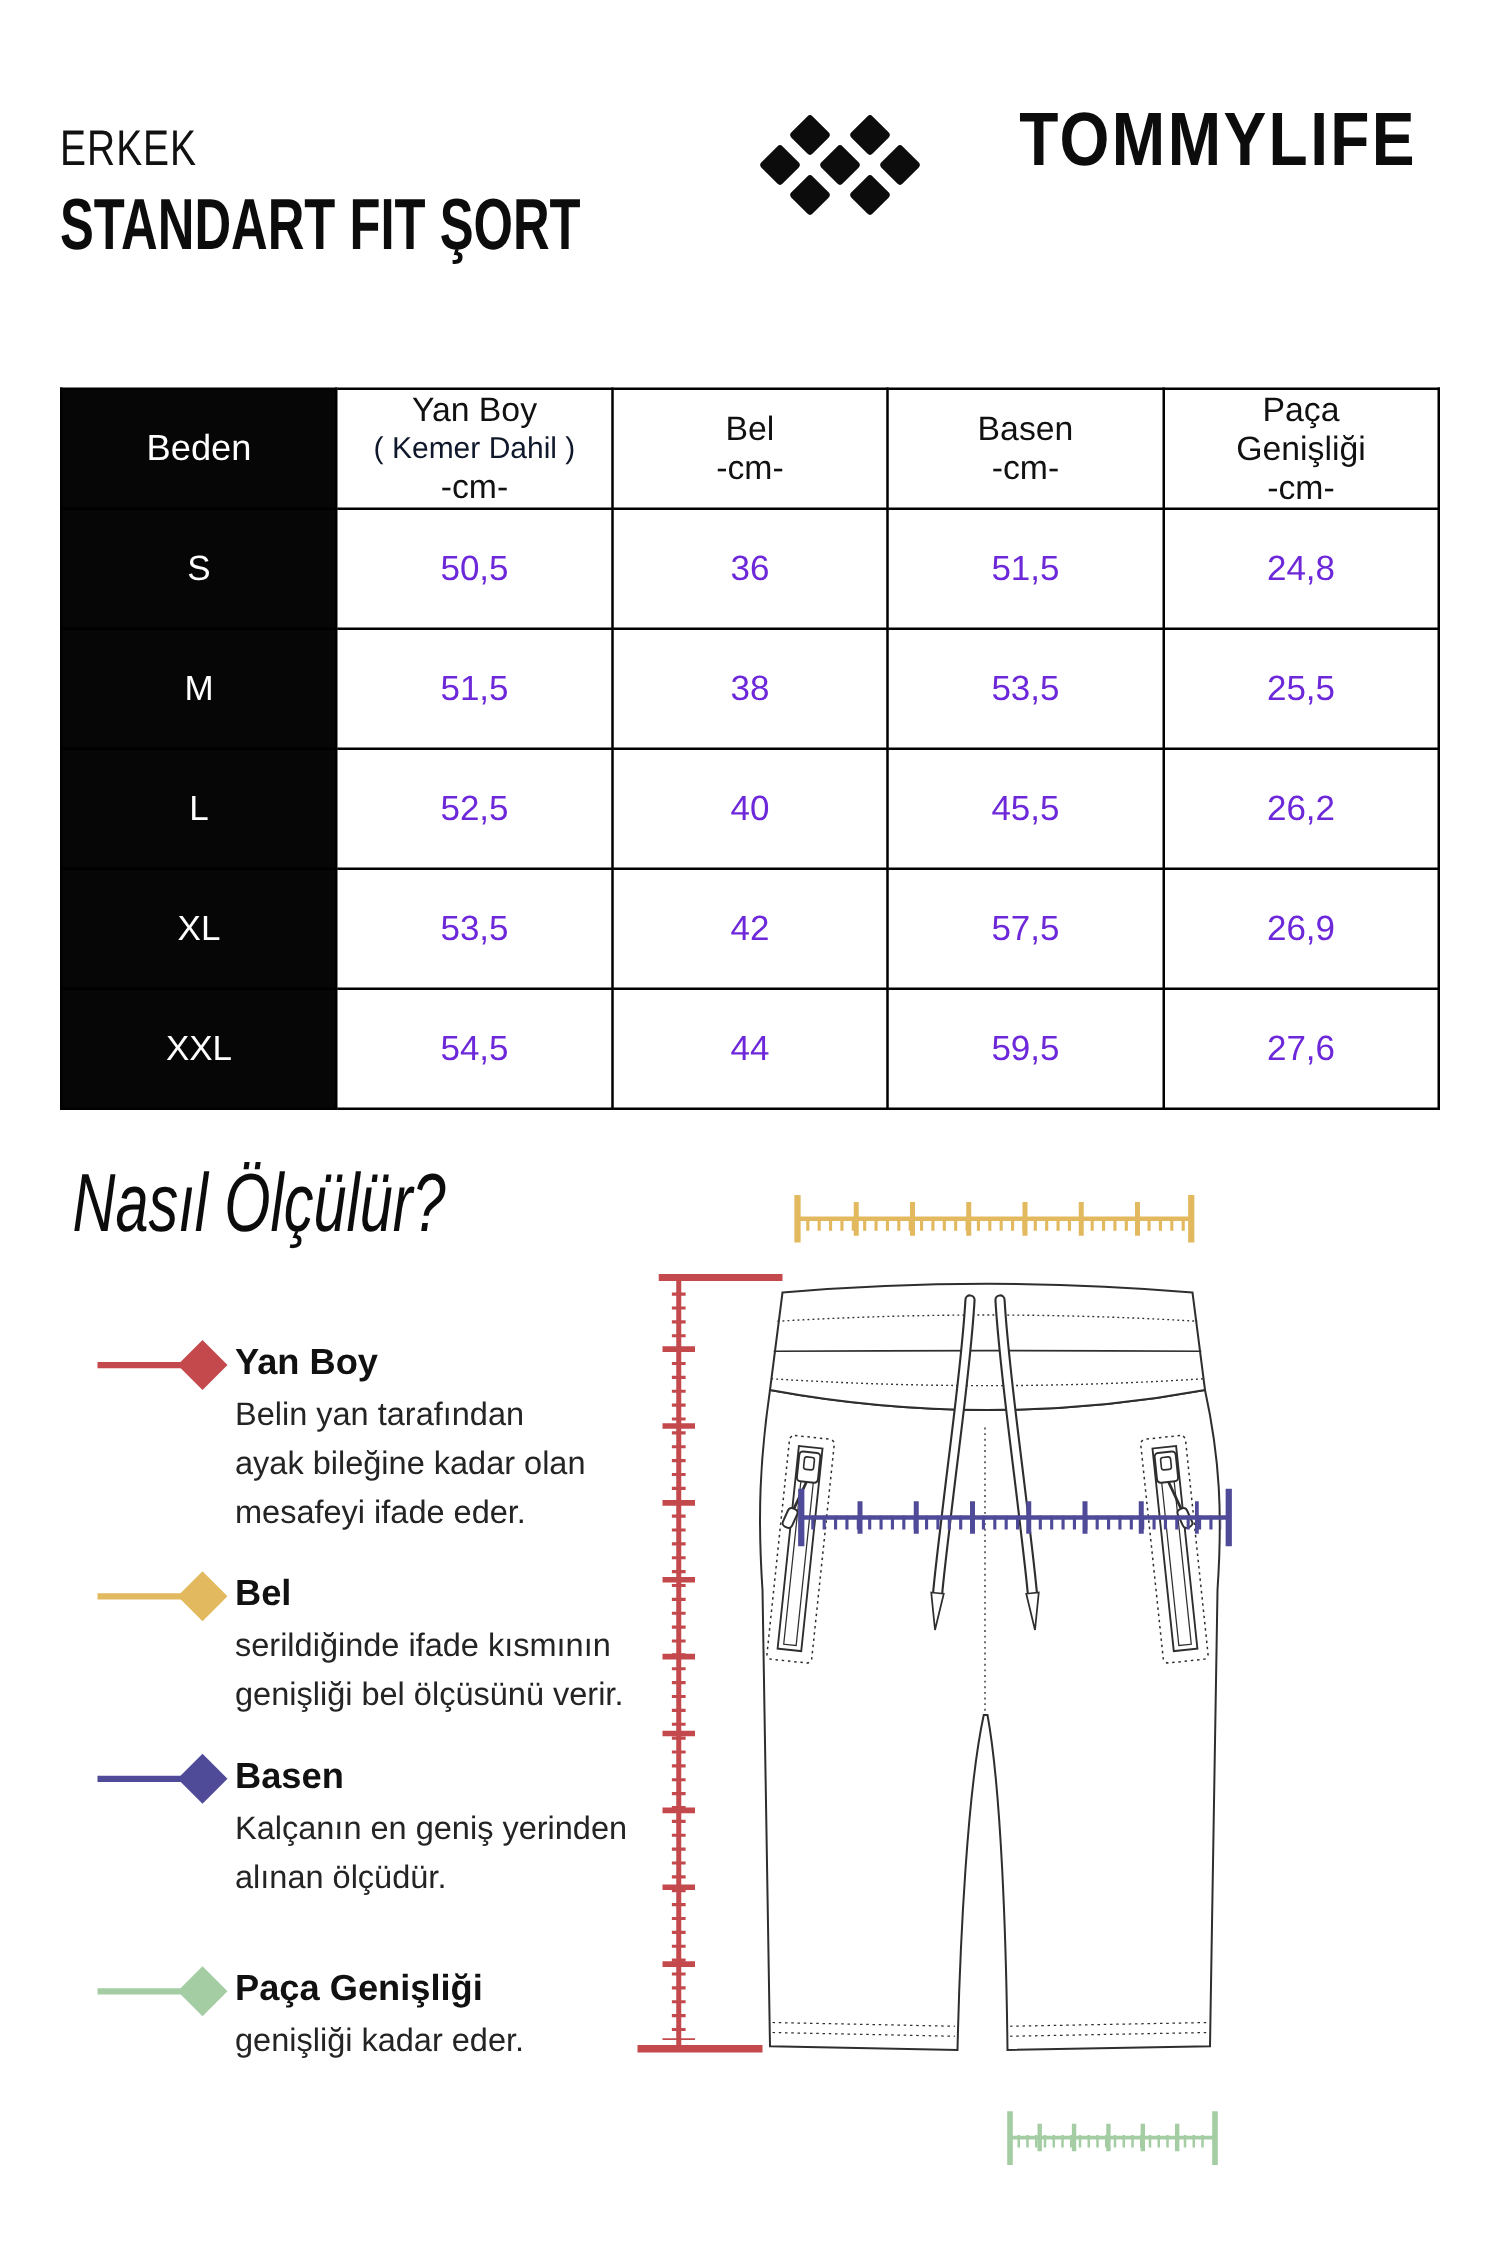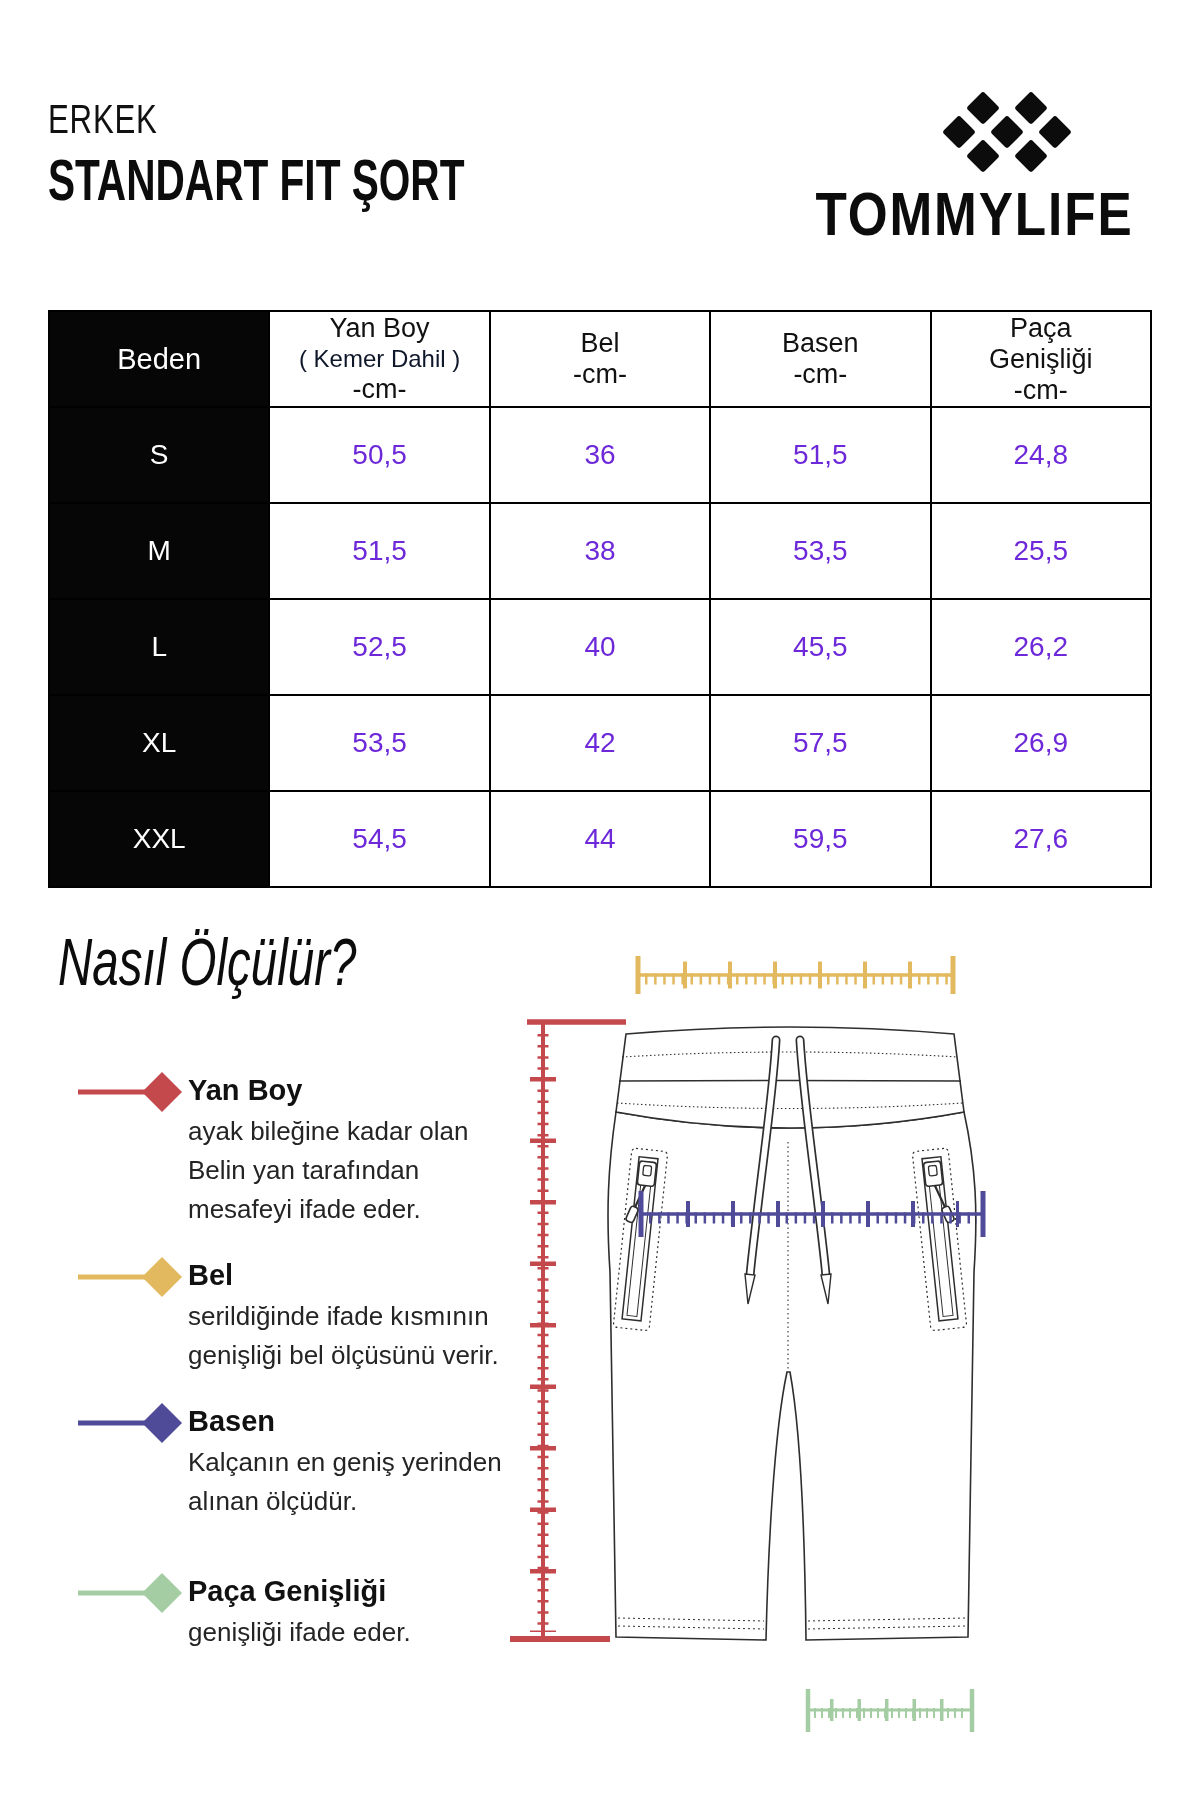--- a/index.html
+++ b/index.html
@@ -5,21 +5,21 @@
   html,body{margin:0;padding:0;background:#ffffff;}
   .page{position:relative;width:1200px;height:1800px;background:#fff;overflow:hidden;
         font-family:"Liberation Sans", sans-serif;color:#1a1a1a;}
 
   
   .brand-header{position:absolute;left:48px;top:96px;}
   .subtitle{font-size:40px;font-weight:400;color:#111;letter-spacing:1px;
             display:inline-block;transform:scaleX(.78);transform-origin:left center;line-height:46px;}
   .main-title{font-size:58px;font-weight:700;color:#0c0c0c;letter-spacing:0;
             display:inline-block;transform:scaleX(.70);transform-origin:left center;line-height:64px;margin-top:6px;}
-  .brand-block{position:absolute;top:86px;right:58px;display:flex;flex-direction:column;align-items:flex-end;}
+  .brand-block{position:absolute;top:86px;right:58px;display:flex;flex-direction:row;align-items:flex-start;}
   .brand-logo{margin-right:60px;margin-bottom:4px;}
   .brand-name{font-size:54px;font-weight:700;color:#0c0c0c;letter-spacing:2px;
             display:inline-block;transform:scale(.95,1.12);transform-origin:center bottom;line-height:58px;}
 
   
   .size-table{position:absolute;left:48px;top:310px;width:1104px;border-collapse:collapse;table-layout:fixed;}
   .size-table td,.size-table th{border:2px solid #000;padding:0;text-align:center;vertical-align:middle;background:#fff;}
   .size-table th{height:94px;font-weight:400;}
   .size-table td{height:94px;font-size:28px;color:#6d28d9;}
   .dark-cell{background:#060606 !important;color:#fff !important;border-color:#000;margin-left:40px;}
@@ -138,22 +138,22 @@
 
   <div class="legend">
 
     <div class="legend-item gap-sm">
       <svg class="legend-marker" width="112" height="48" viewBox="0 0 112 48">
         <line x1="2" y1="24" x2="70" y2="24" stroke-width="5" stroke="#C4494D"></line>
         <polygon points="86,4 106,24 86,44 66,24" fill="#C4494D"></polygon>
       </svg>
       <div class="legend-text">
         <div class="legend-heading">Yan Boy</div>
+        <div class="legend-line">Belin yan tarafından</div>
         <div class="legend-line">ayak bileğine kadar olan</div>
-        <div class="legend-line">Belin yan tarafından</div>
         <div class="legend-line">mesafeyi ifade eder.</div>
       </div>
     </div>
 
     <div class="legend-item gap-sm">
       <svg class="legend-marker" width="112" height="48" viewBox="0 0 112 48">
         <line x1="2" y1="24" x2="70" y2="24" stroke-width="5" stroke="#E2B95E"></line>
         <polygon points="86,4 106,24 86,44 66,24" fill="#E2B95E"></polygon>
       </svg>
       <div class="legend-text">
@@ -175,21 +175,21 @@
       </div>
     </div>
 
     <div class="legend-item">
       <svg class="legend-marker" width="112" height="48" viewBox="0 0 112 48">
         <line x1="2" y1="24" x2="70" y2="24" stroke-width="5" stroke="#A5CDA4"></line>
         <polygon points="86,4 106,24 86,44 66,24" fill="#A5CDA4"></polygon>
       </svg>
       <div class="legend-text">
         <div class="legend-heading">Paça Genişliği</div>
-        <div class="legend-line">genişliği ifade eder.</div>
+        <div class="legend-line">genişliği kadar eder.</div>
       </div>
     </div>
   </div>
 
   <svg class="diagram" width="520" height="810" viewBox="0 0 520 810">
     <defs>
       <g id="pocket" stroke="#2e2e2e" fill="#fff">
         <rect x="0" y="0" width="36" height="180" rx="4" fill="none" stroke-width="1.2" stroke-dasharray="2 3"></rect>
         <rect x="8" y="8" width="19" height="163" stroke-width="1.5"></rect>
         <rect x="12.5" y="14" width="10" height="153" fill="none" stroke-width="1"></rect>

